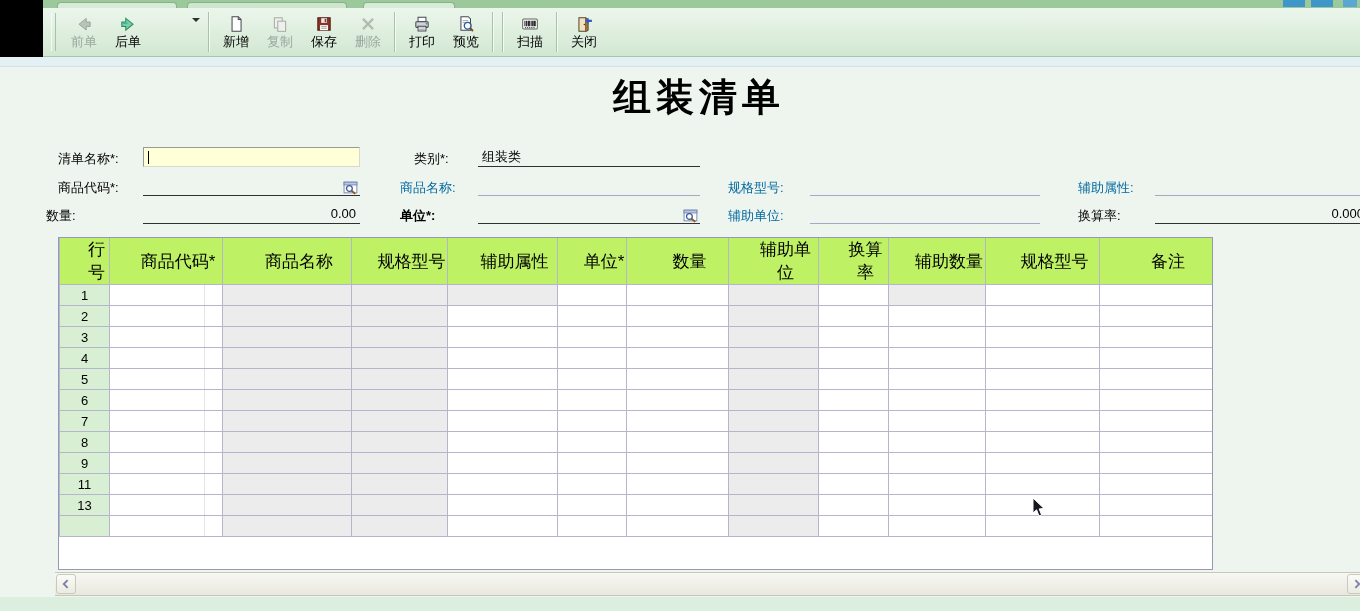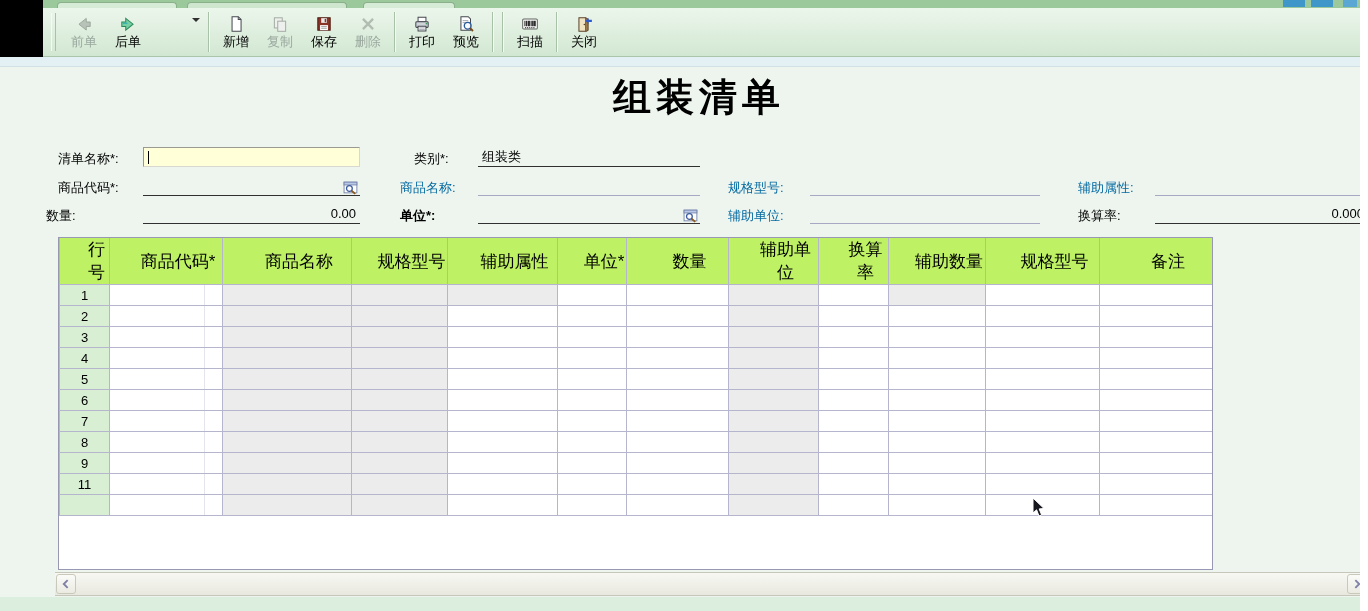--- a/index.html
+++ b/index.html
@@ -430,20 +430,34 @@
             <td class=""></td>
             <td class=""></td>
             <td class=""></td>
             <td class="ro"></td>
             <td class=""></td>
             <td class=""></td>
             <td class=""></td>
             <td class=""></td>
           </tr>
           <tr>
+            <td class="rownum">13</td>
+            <td class=" c1"></td>
+            <td class="ro"></td>
+            <td class="ro"></td>
+            <td class=""></td>
+            <td class=""></td>
+            <td class=""></td>
+            <td class="ro"></td>
+            <td class=""></td>
+            <td class=""></td>
+            <td class=""></td>
+            <td class=""></td>
+          </tr>
+          <tr>
             <td class="rownum"></td>
             <td class=" c1"></td>
             <td class="ro"></td>
             <td class="ro"></td>
             <td class=""></td>
             <td class=""></td>
             <td class=""></td>
             <td class="ro"></td>
             <td class=""></td>
             <td class=""></td>

